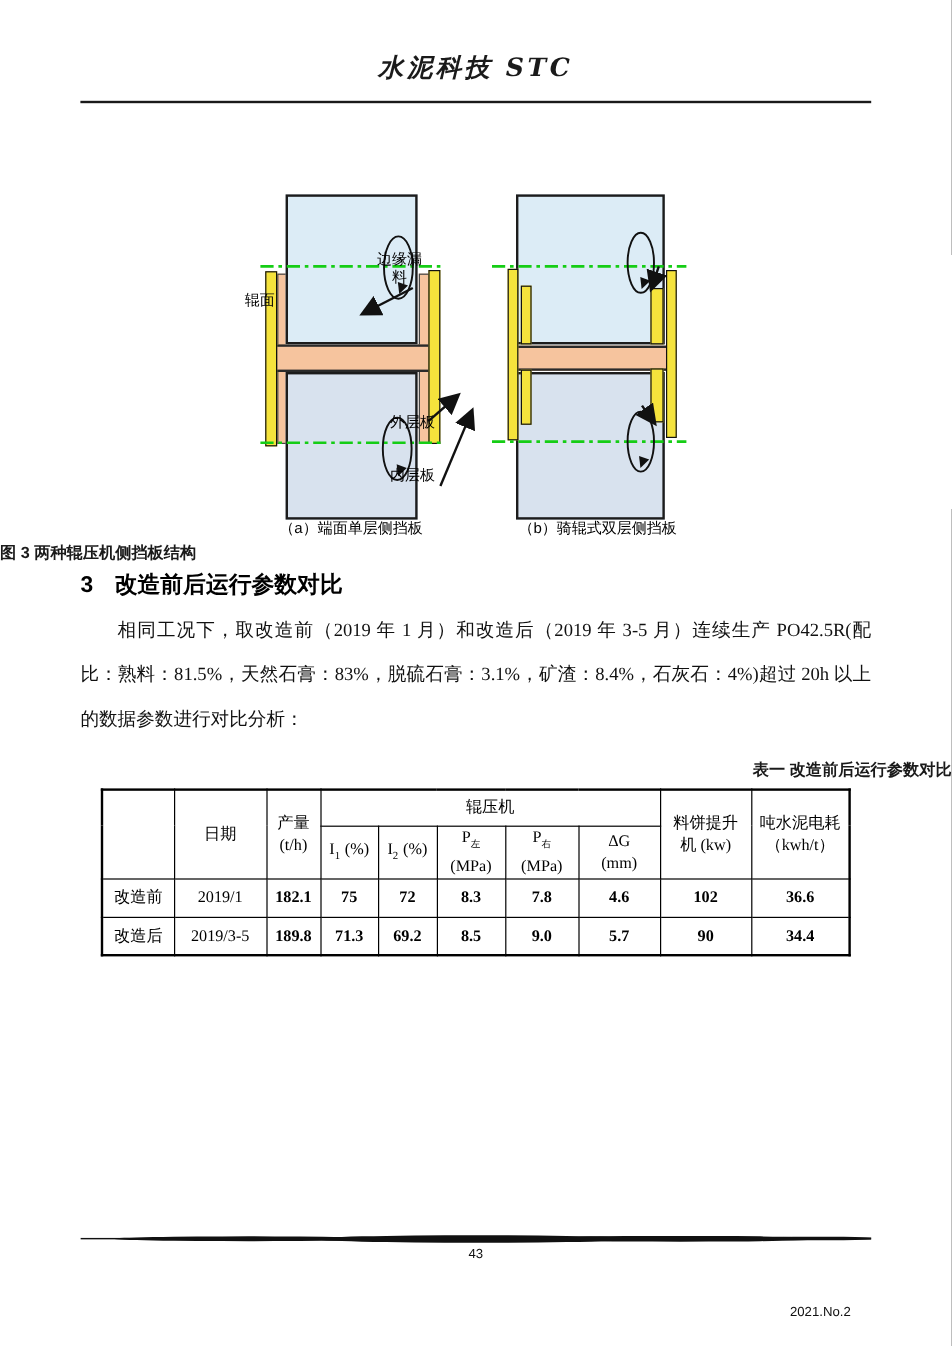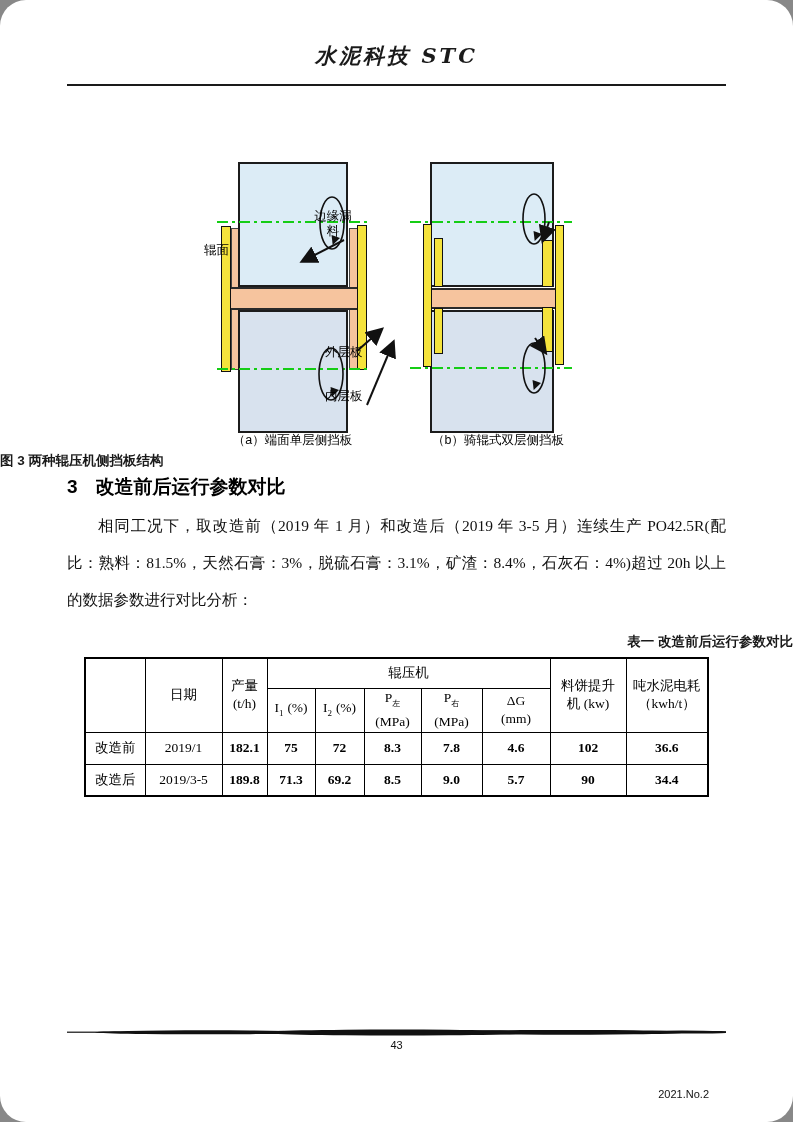--- a/index.html
+++ b/index.html
@@ -1,20 +1,20 @@
 <!DOCTYPE html>
 <html><head>
 <meta charset="utf-8">
 <style>
   * { margin:0; padding:0; box-sizing:border-box; }
   html,body { background:#888; }
   .page {
     position:relative; width:793px; height:1122px; margin:0 auto;
     background:#ffffff; overflow:hidden;
-    font-family:"Liberation Serif","DejaVu Serif",serif; color:#1a1a1a;border-radius:26px;
+    font-family:"Liberation Serif","DejaVu Serif",serif; color:#1a1a1a;
   }
   
   .header-title {
     position:absolute; top:42px; left:0; width:100%;
     text-align:center; font-size:21px; font-style:italic; font-weight:bold;
     letter-spacing:3px; font-family:"DejaVu Serif","Liberation Serif",serif;
   }
   .header-rule { position:absolute; top:84px; left:67px; width:659px; border-top:2px solid #1a1a1a; }
   
   .para {
@@ -166,21 +166,21 @@
 
     <div class="subcap" style="left:210px; width:165px;">（a）端面单层侧挡板</div>
     <div class="subcap" style="left:413px; width:170px;">（b）骑辊式双层侧挡板</div>
     <div class="figcap">图 3  两种辊压机侧挡板结构</div>
   </div>
 
   <h2 class="section">
     <span class="num">3</span><span>改造前后运行参数对比</span>
   </h2>
 
-  <p class="para p1">相同工况下，取改造前（2019 年 1 月）和改造后（2019 年 3-5 月）连续生产 PO42.5R(配比：熟料：81.5%，天然石膏：3%，脱硫石膏：3.1%，矿渣：8.4%，石灰石：4%)超过 20h 以上的数据参数进行对比分析：</p>
+  <p class="para p1">相同工况下，取改造前（2019 年 1 月）和改造后（2019 年 3-5 月）连续生产 PO42.5R(配比：熟料：81.5%，天然石膏：83%，脱硫石膏：3.1%，矿渣：8.4%，石灰石：4%)超过 20h 以上的数据参数进行对比分析：</p>
 
   <div class="tablecap">表一  改造前后运行参数对比</div>
 
   <table class="data">
     <colgroup>
       <col style="width:60px">
         <col style="width:77px">
         <col style="width:45px">
       <col style="width:48px">
         <col style="width:49px">

